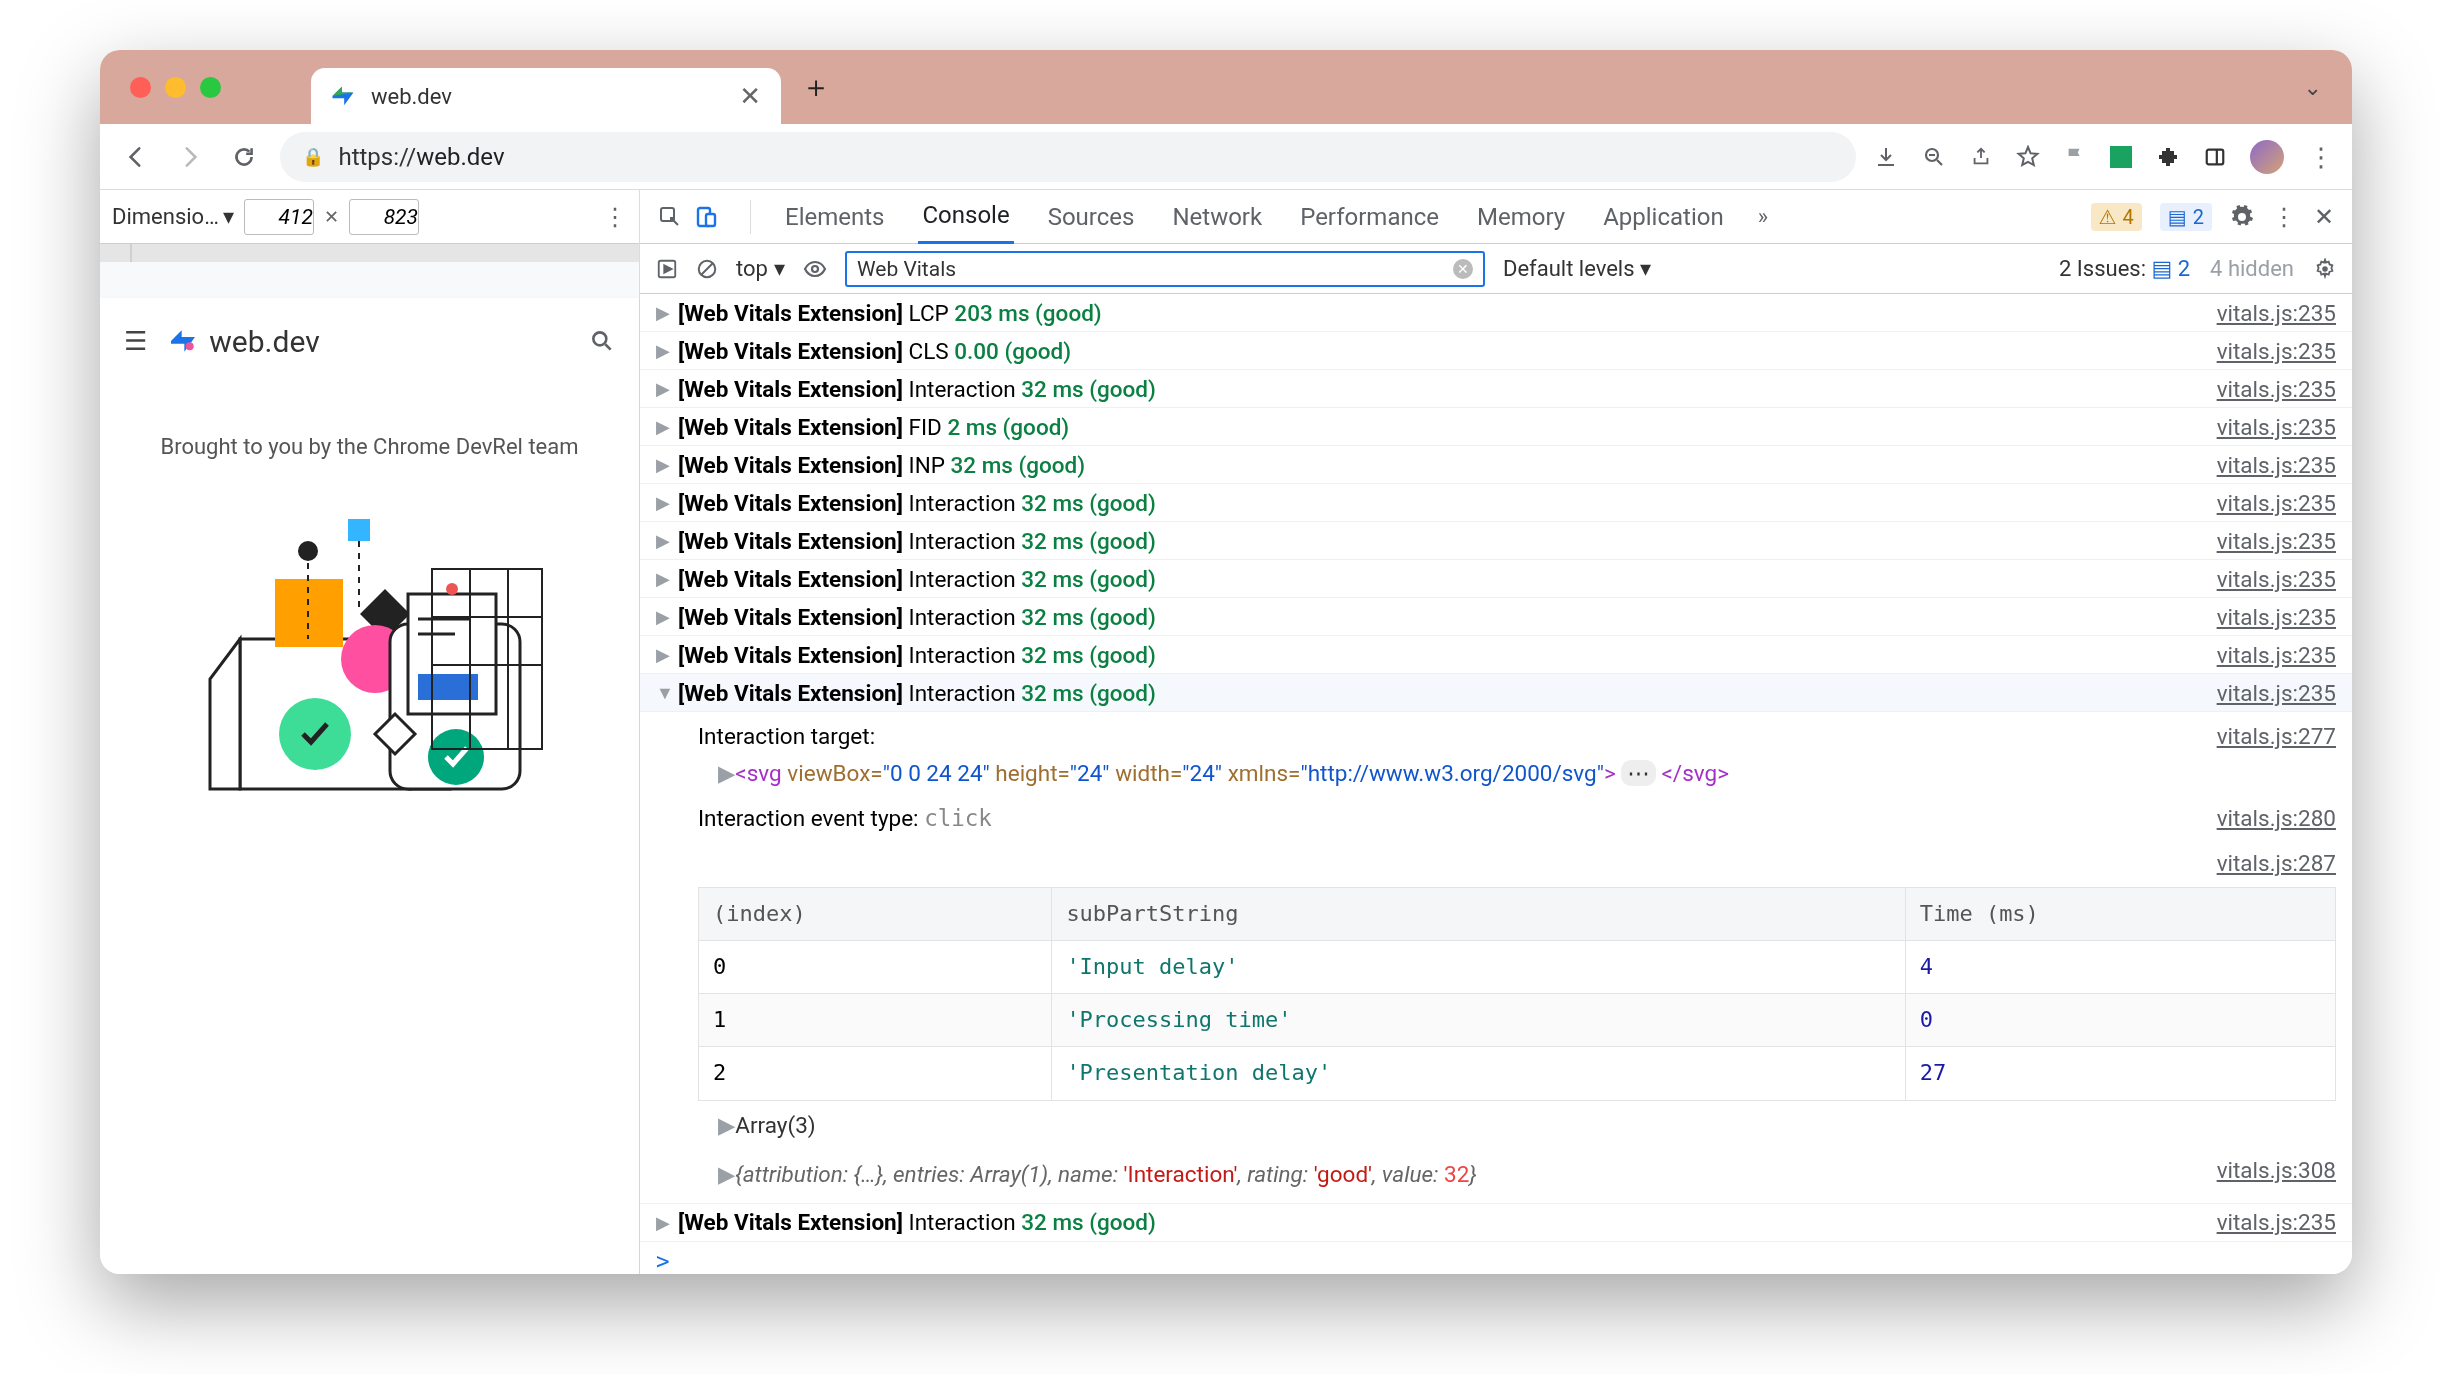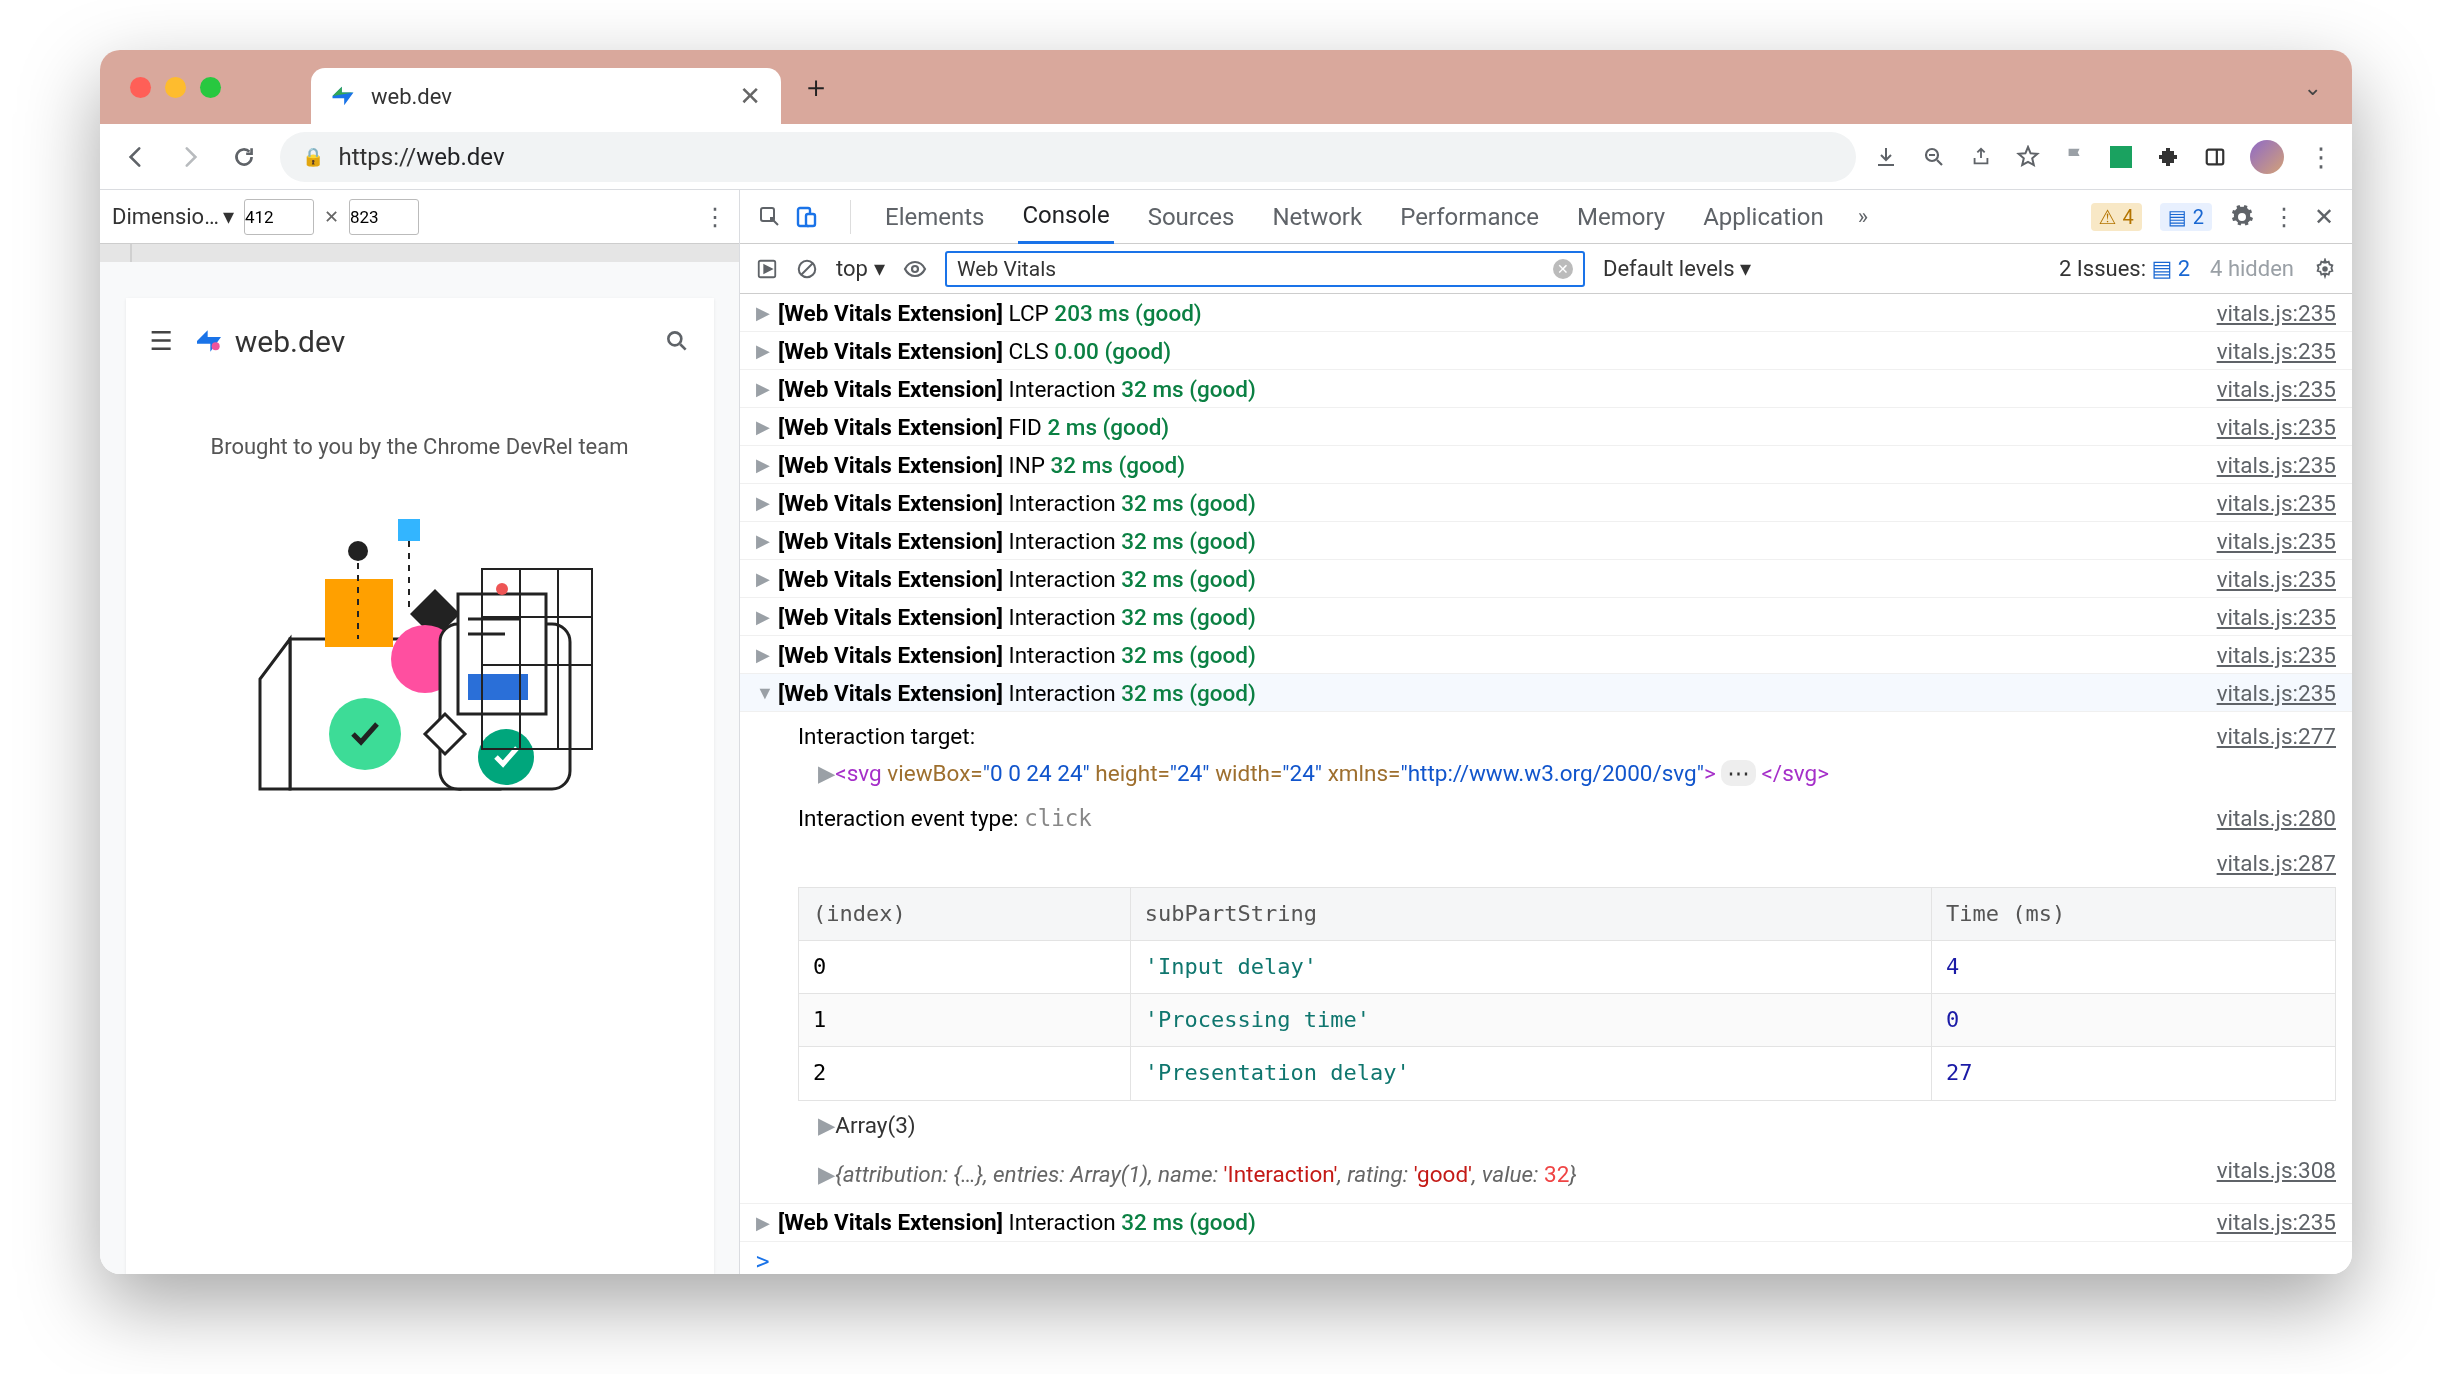--- a/index.html
+++ b/index.html
@@ -30,24 +30,24 @@
 .url { font-size: 24px; color: #333; }
 .url .host { color: #202124; }
 .ext-icons { display: flex; align-items: center; gap: 24px; color: #5f6368; }
 .ext-icons .sq-green { width: 22px; height: 22px; background: #1aa260; }
 .avatar { width: 34px; height: 34px; border-radius: 50%; background: linear-gradient(135deg,#8e6ac7,#d4a276); }
 
 
 .main { flex: 1; display: flex; overflow: hidden; }
 
 
-.viewport-col { width: 640px; display: flex; flex-direction: column; border-right: 1.5px solid #dadce0; }
+.viewport-col { width: 540px; display: flex; flex-direction: column; border-right: 1.5px solid #dadce0; }
 .dim-bar { height: 54px; border-bottom: 1.5px solid #cdcdcd; display: flex; align-items: center; padding: 0 12px; gap: 10px; font-size: 22px; color: #333; }
 .dim-bar .sel { display: flex; align-items: center; gap: 4px; }
-.dim-bar input { width: 70px; height: 36px; border: 1.5px solid #bbb; border-radius: 3px; text-align: left; font-size: 17px; }
+.dim-bar input { width: 70px; height: 36px; border: 1.5px solid #bbb; border-radius: 3px; text-align: right; font-size: 21px; font-style: italic; }
 .dim-bar .x { color: #666; font-size: 18px; }
 .dim-bar .more-v { margin-left:auto; }
 .ruler { height: 18px; background: linear-gradient(to right, #e5e5e5 0 30px, #d0d0d0 30px 32px, #e5e5e5 32px 200px); }
 .site-stage { flex: 1; background: #f8f9fa; display: flex; justify-content: center; padding: 0; }
 .site { width: 588px; background: #fff; margin-top: 36px; box-shadow: 0 1px 3px rgba(0,0,0,0.08); font-family: Arial, sans-serif; }
 .site-header { height: 86px; display: flex; align-items: center; padding: 0 24px; gap: 20px; }
 .burger-icon { font-size: 26px; color:#444; }
 .wd-logo { display: flex; align-items: center; gap: 10px; font-size: 30px; color: #333; font-family: "Google Sans", Arial; }
 .wd-arrow { width: 32px; height: 32px; }
 .search-icon-s { margin-left: auto; color:#5f6368; }

